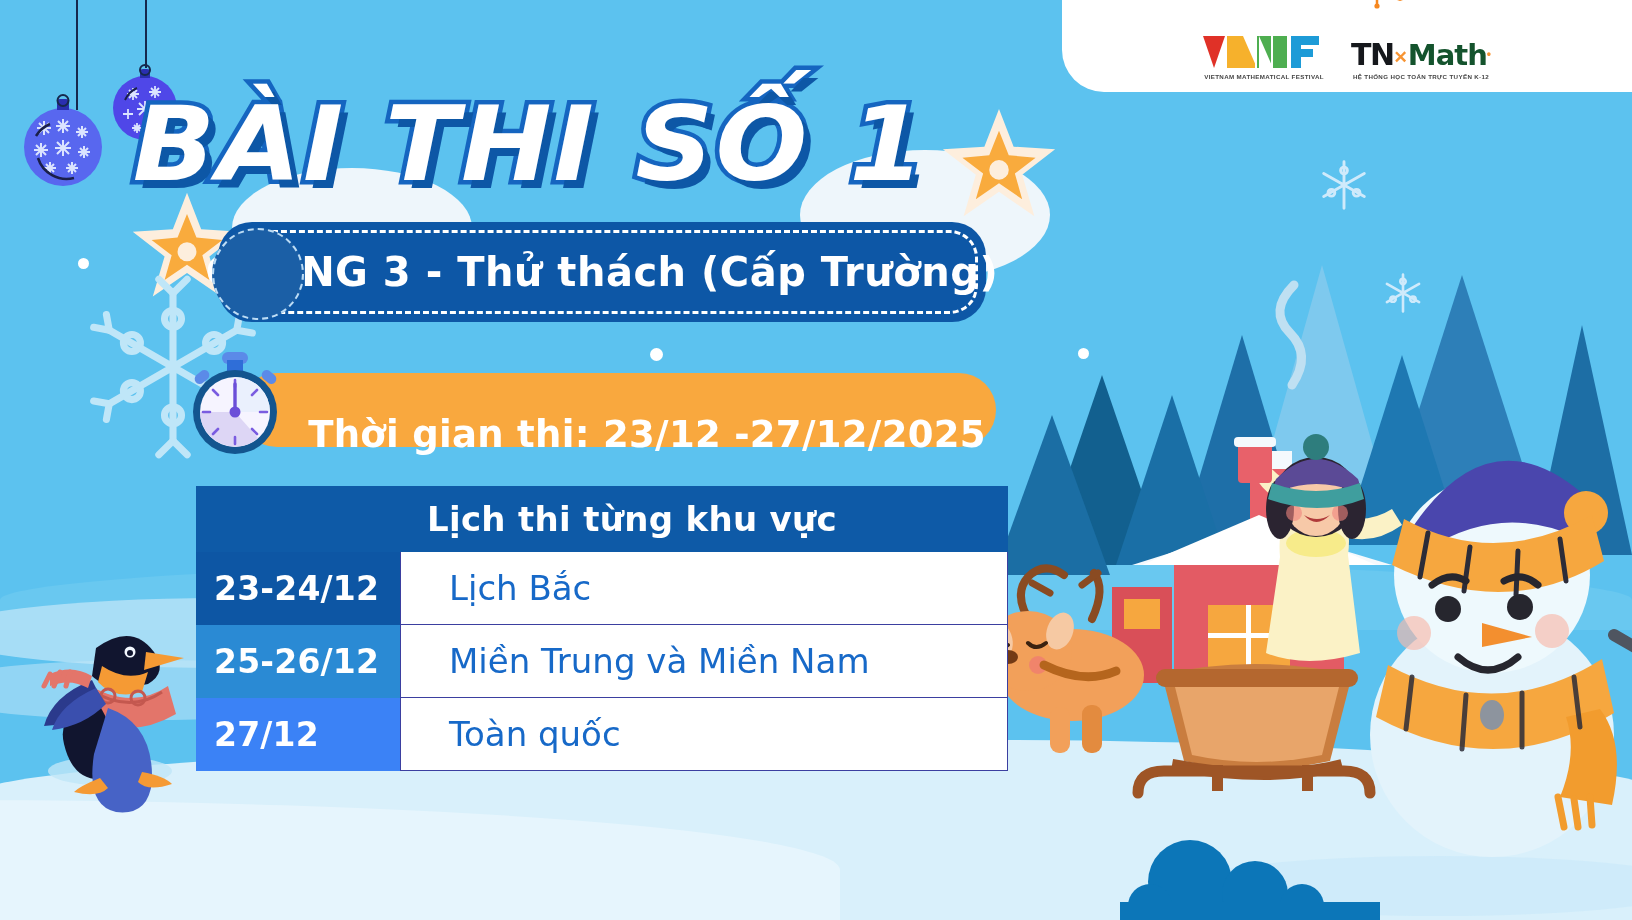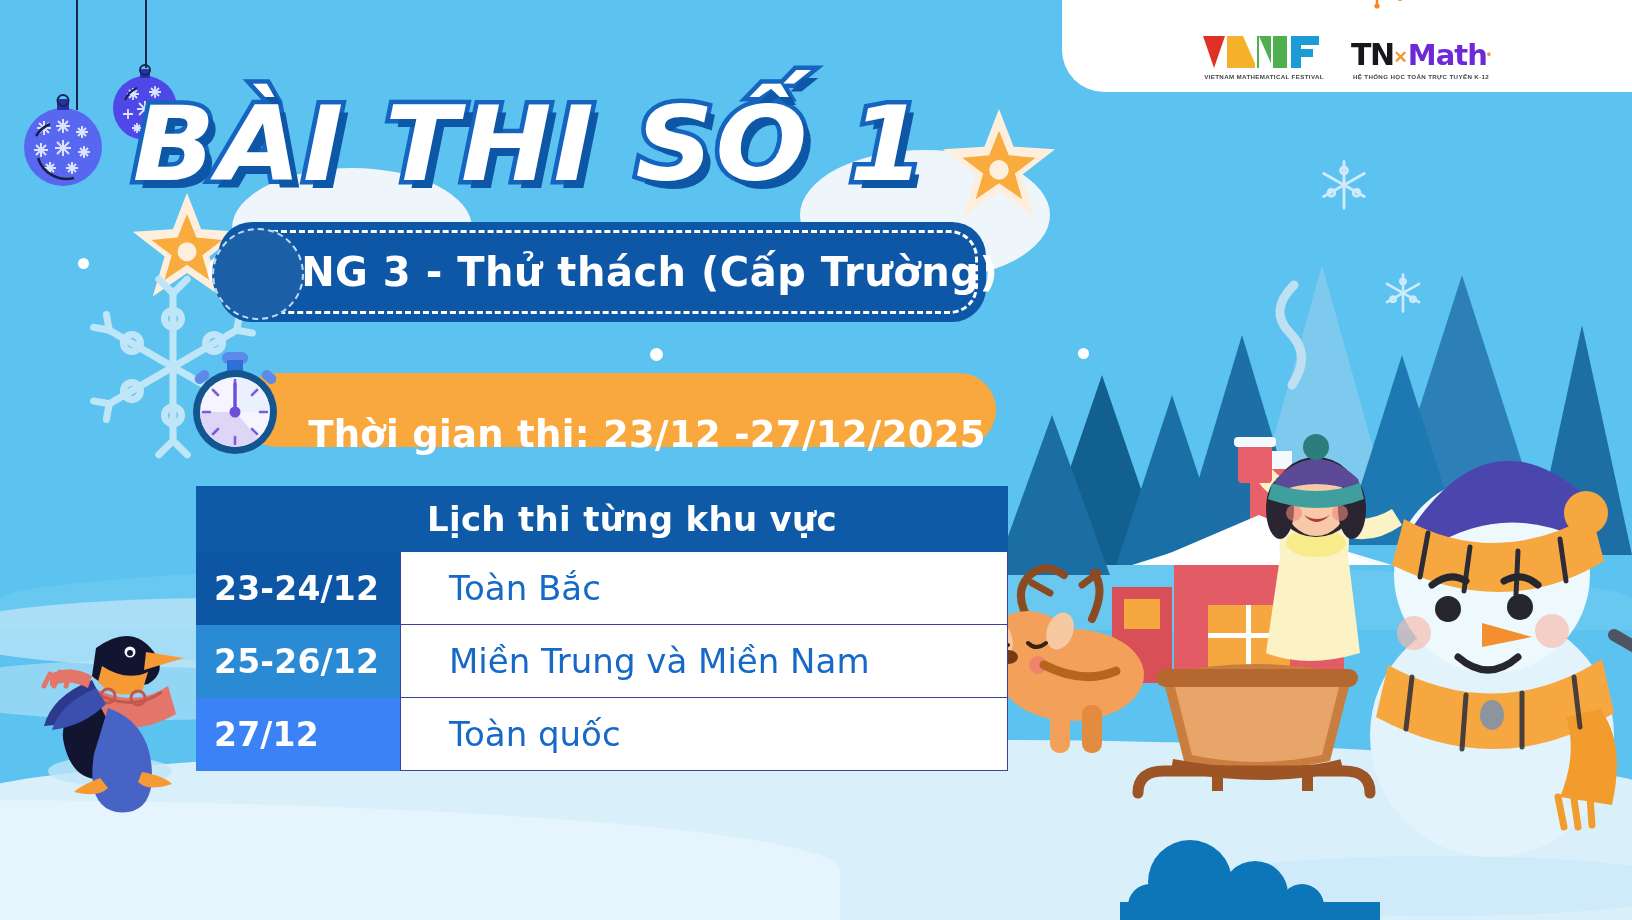--- a/index.html
+++ b/index.html
@@ -36,21 +36,21 @@
   .logo-caption{
     font-size:6.2px;letter-spacing:.35px;color:#444;margin-top:3px;
     white-space:nowrap;font-weight:bold;
   }
   .vnmf-mark{display:flex;align-items:flex-end;height:34px;}
   .vnmf-mark svg{display:block;}
   .viasm-row{display:flex;align-items:center;gap:7px;}
   .viasm-word{font-size:27px;font-weight:bold;color:#1b1b1b;letter-spacing:-.5px;line-height:1;}
   .tn-row{display:flex;align-items:flex-end;position:relative;}
   .tn-word{font-size:30px;font-weight:bold;color:#16181c;letter-spacing:-1.5px;line-height:1;font-family:"DejaVu Sans",sans-serif;}
-  .tn-math{font-size:29px;font-weight:bold;color:#6d28d9;letter-spacing:-1px;line-height:1;font-family:"DejaVu Sans",sans-serif;margin-top:44px;}
+  .tn-math{font-size:29px;font-weight:bold;color:#14532d;letter-spacing:-1px;line-height:1;font-family:"DejaVu Sans",sans-serif;margin-top:44px;}
   .tn-x{color:#f79433;font-size:17px;font-weight:bold;position:relative;top:-2px;}
   .cap{position:absolute;top:-17px;left:18px;}
 
   
   .string{position:absolute;width:2px;background:#16284d;}
   .bauble{position:absolute;border-radius:50%;}
   .bauble .cap2{position:absolute;left:50%;transform:translateX(-50%);top:-9px;width:12px;height:11px;background:#2a2fb0;border-radius:3px 3px 0 0;}
   .bauble .ring{position:absolute;left:50%;transform:translateX(-50%);top:-14px;width:9px;height:9px;border:2.5px solid #16284d;border-radius:50%;}
   .flakegrid{position:absolute;inset:0;border-radius:50%;overflow:hidden;}
 
@@ -517,21 +517,21 @@
     </svg>
   </div>
 
   <div class="table">
     <div class="t-head">
       <span class="t-head-label">Lịch thi từng khu vực</span>
     </div>
 
     <div class="t-row">
       <div class="t-date" style="background:#0d56a4;">23-24/12</div>
-      <div class="t-region">Toàn Bắc</div>
+      <div class="t-region">Lịch Bắc</div>
     </div>
 
     <div class="t-row">
       <div class="t-date" style="background:#2a8ad4;">25-26/12</div>
       <div class="t-region">Miền Trung và Miền Nam</div>
     </div>
 
     <div class="t-row">
       <div class="t-date" style="background:#3b82f6;">27/12</div>
       <div class="t-region">Toàn quốc</div>

